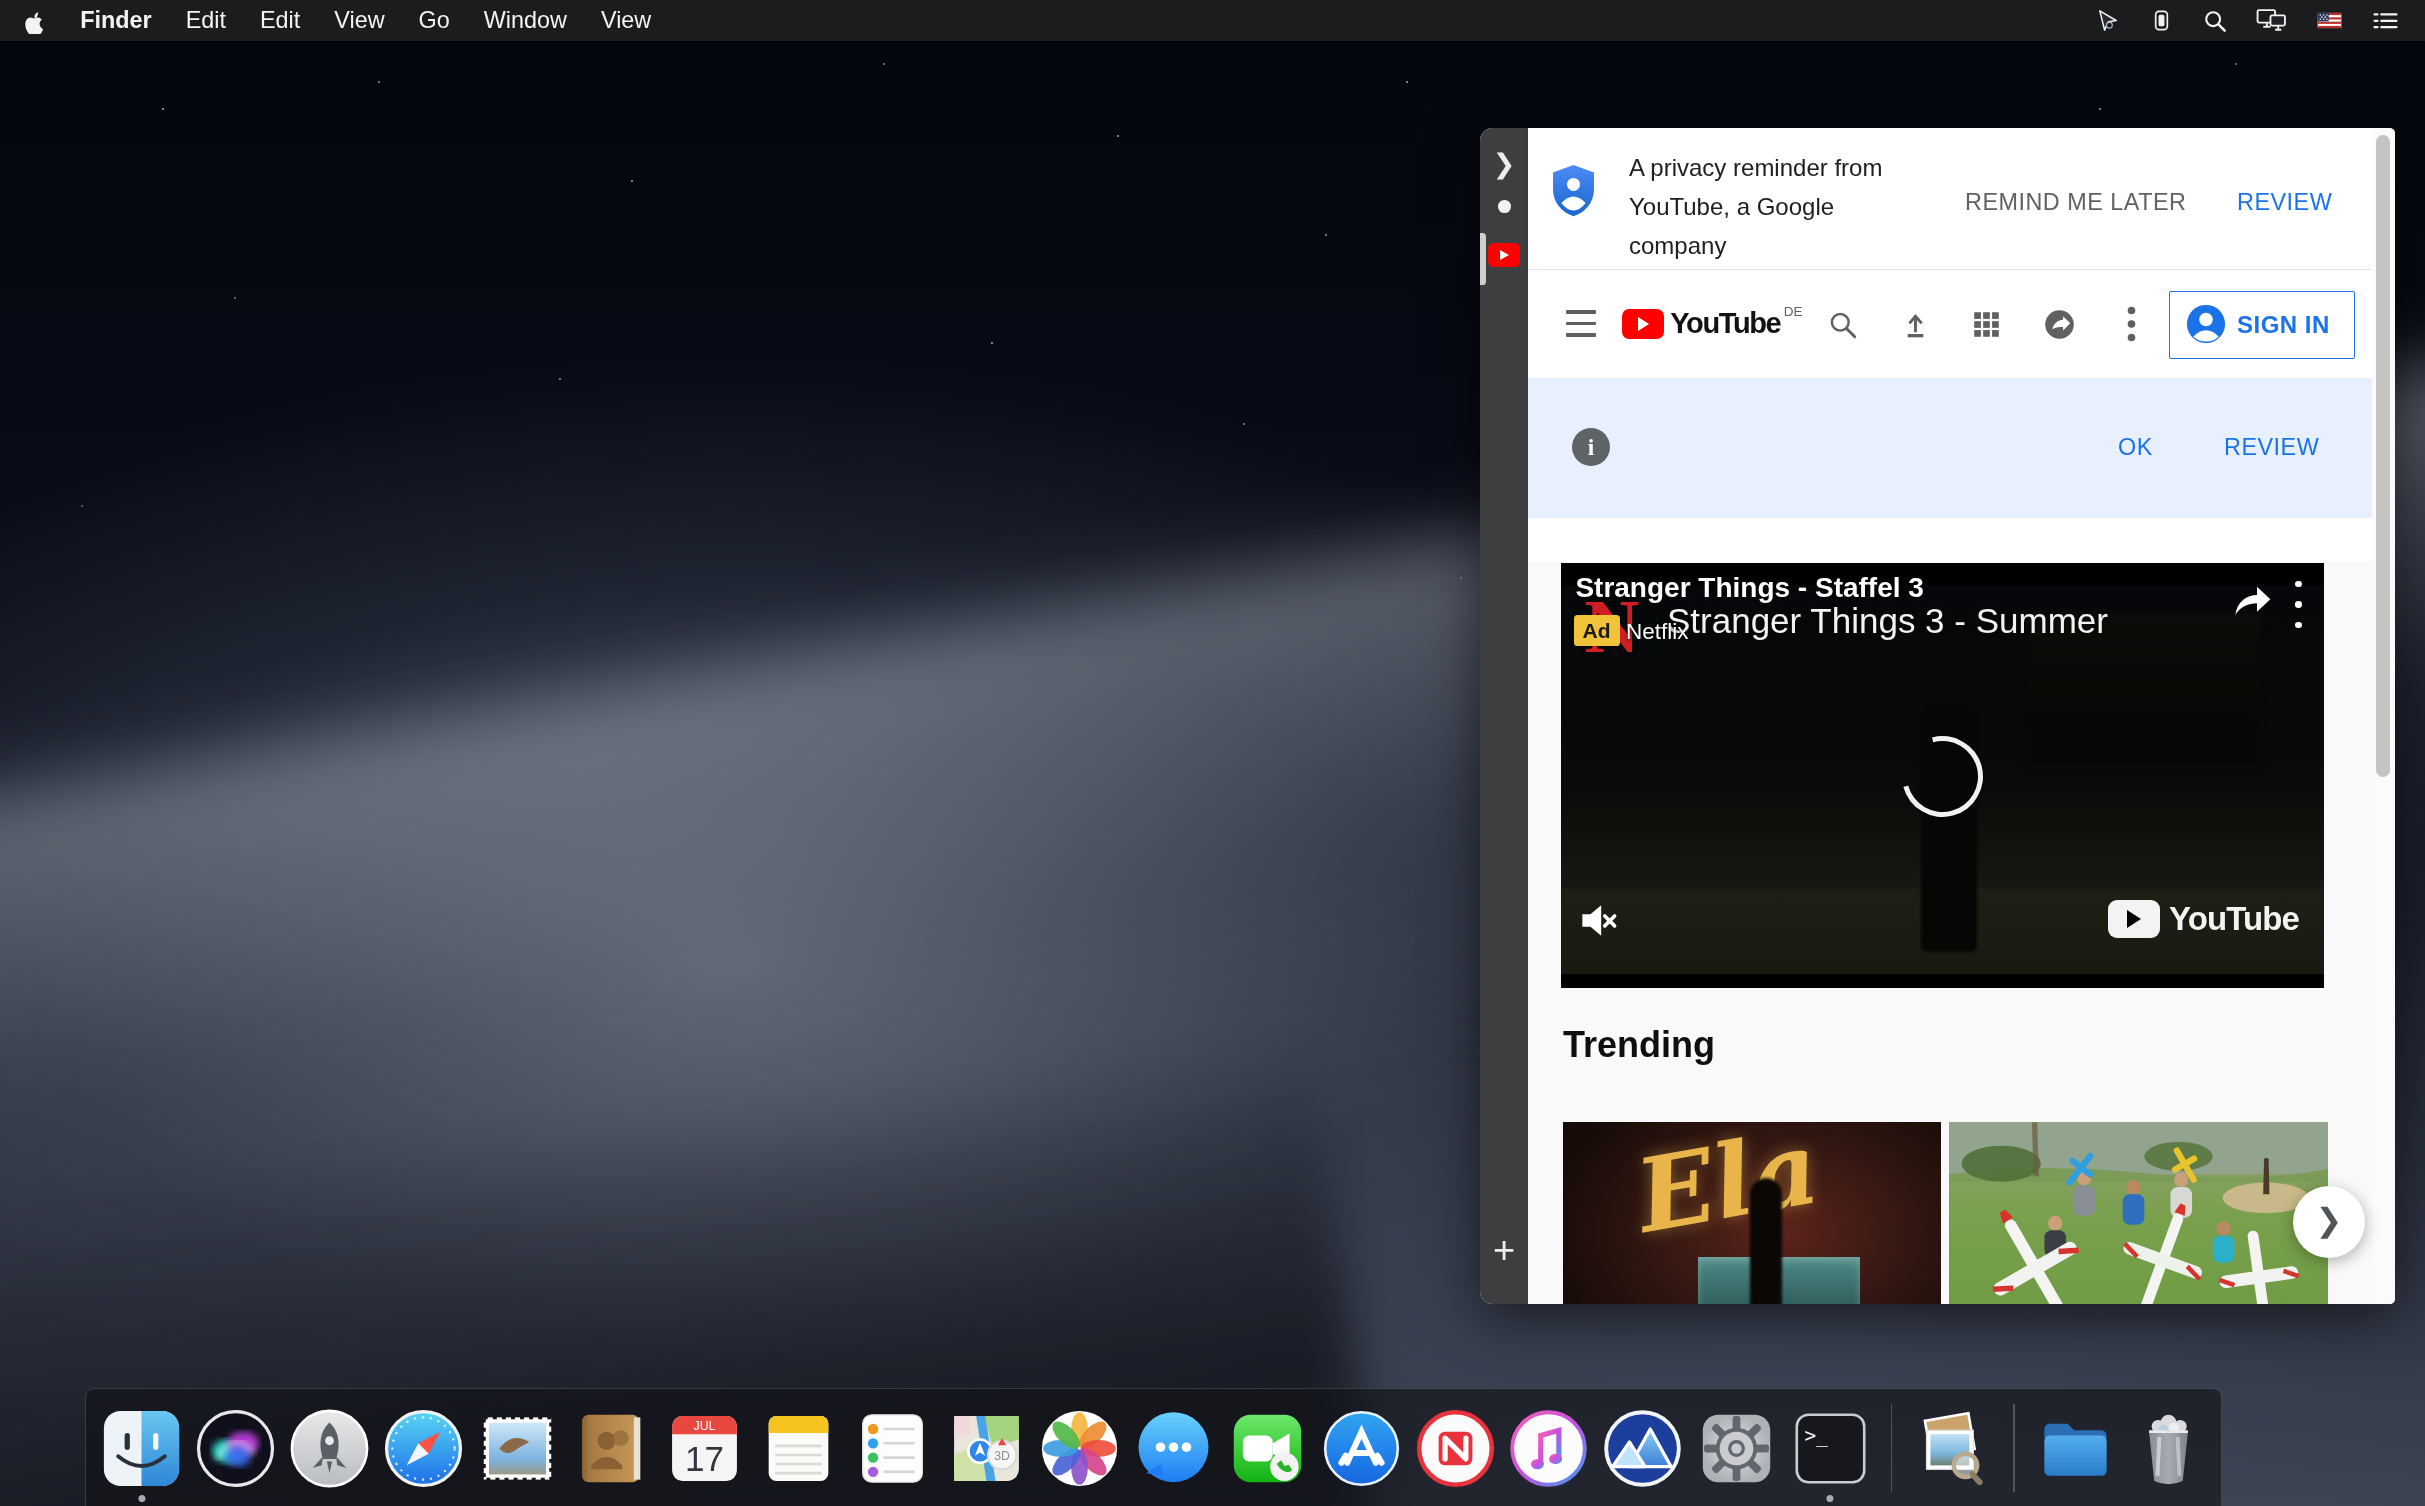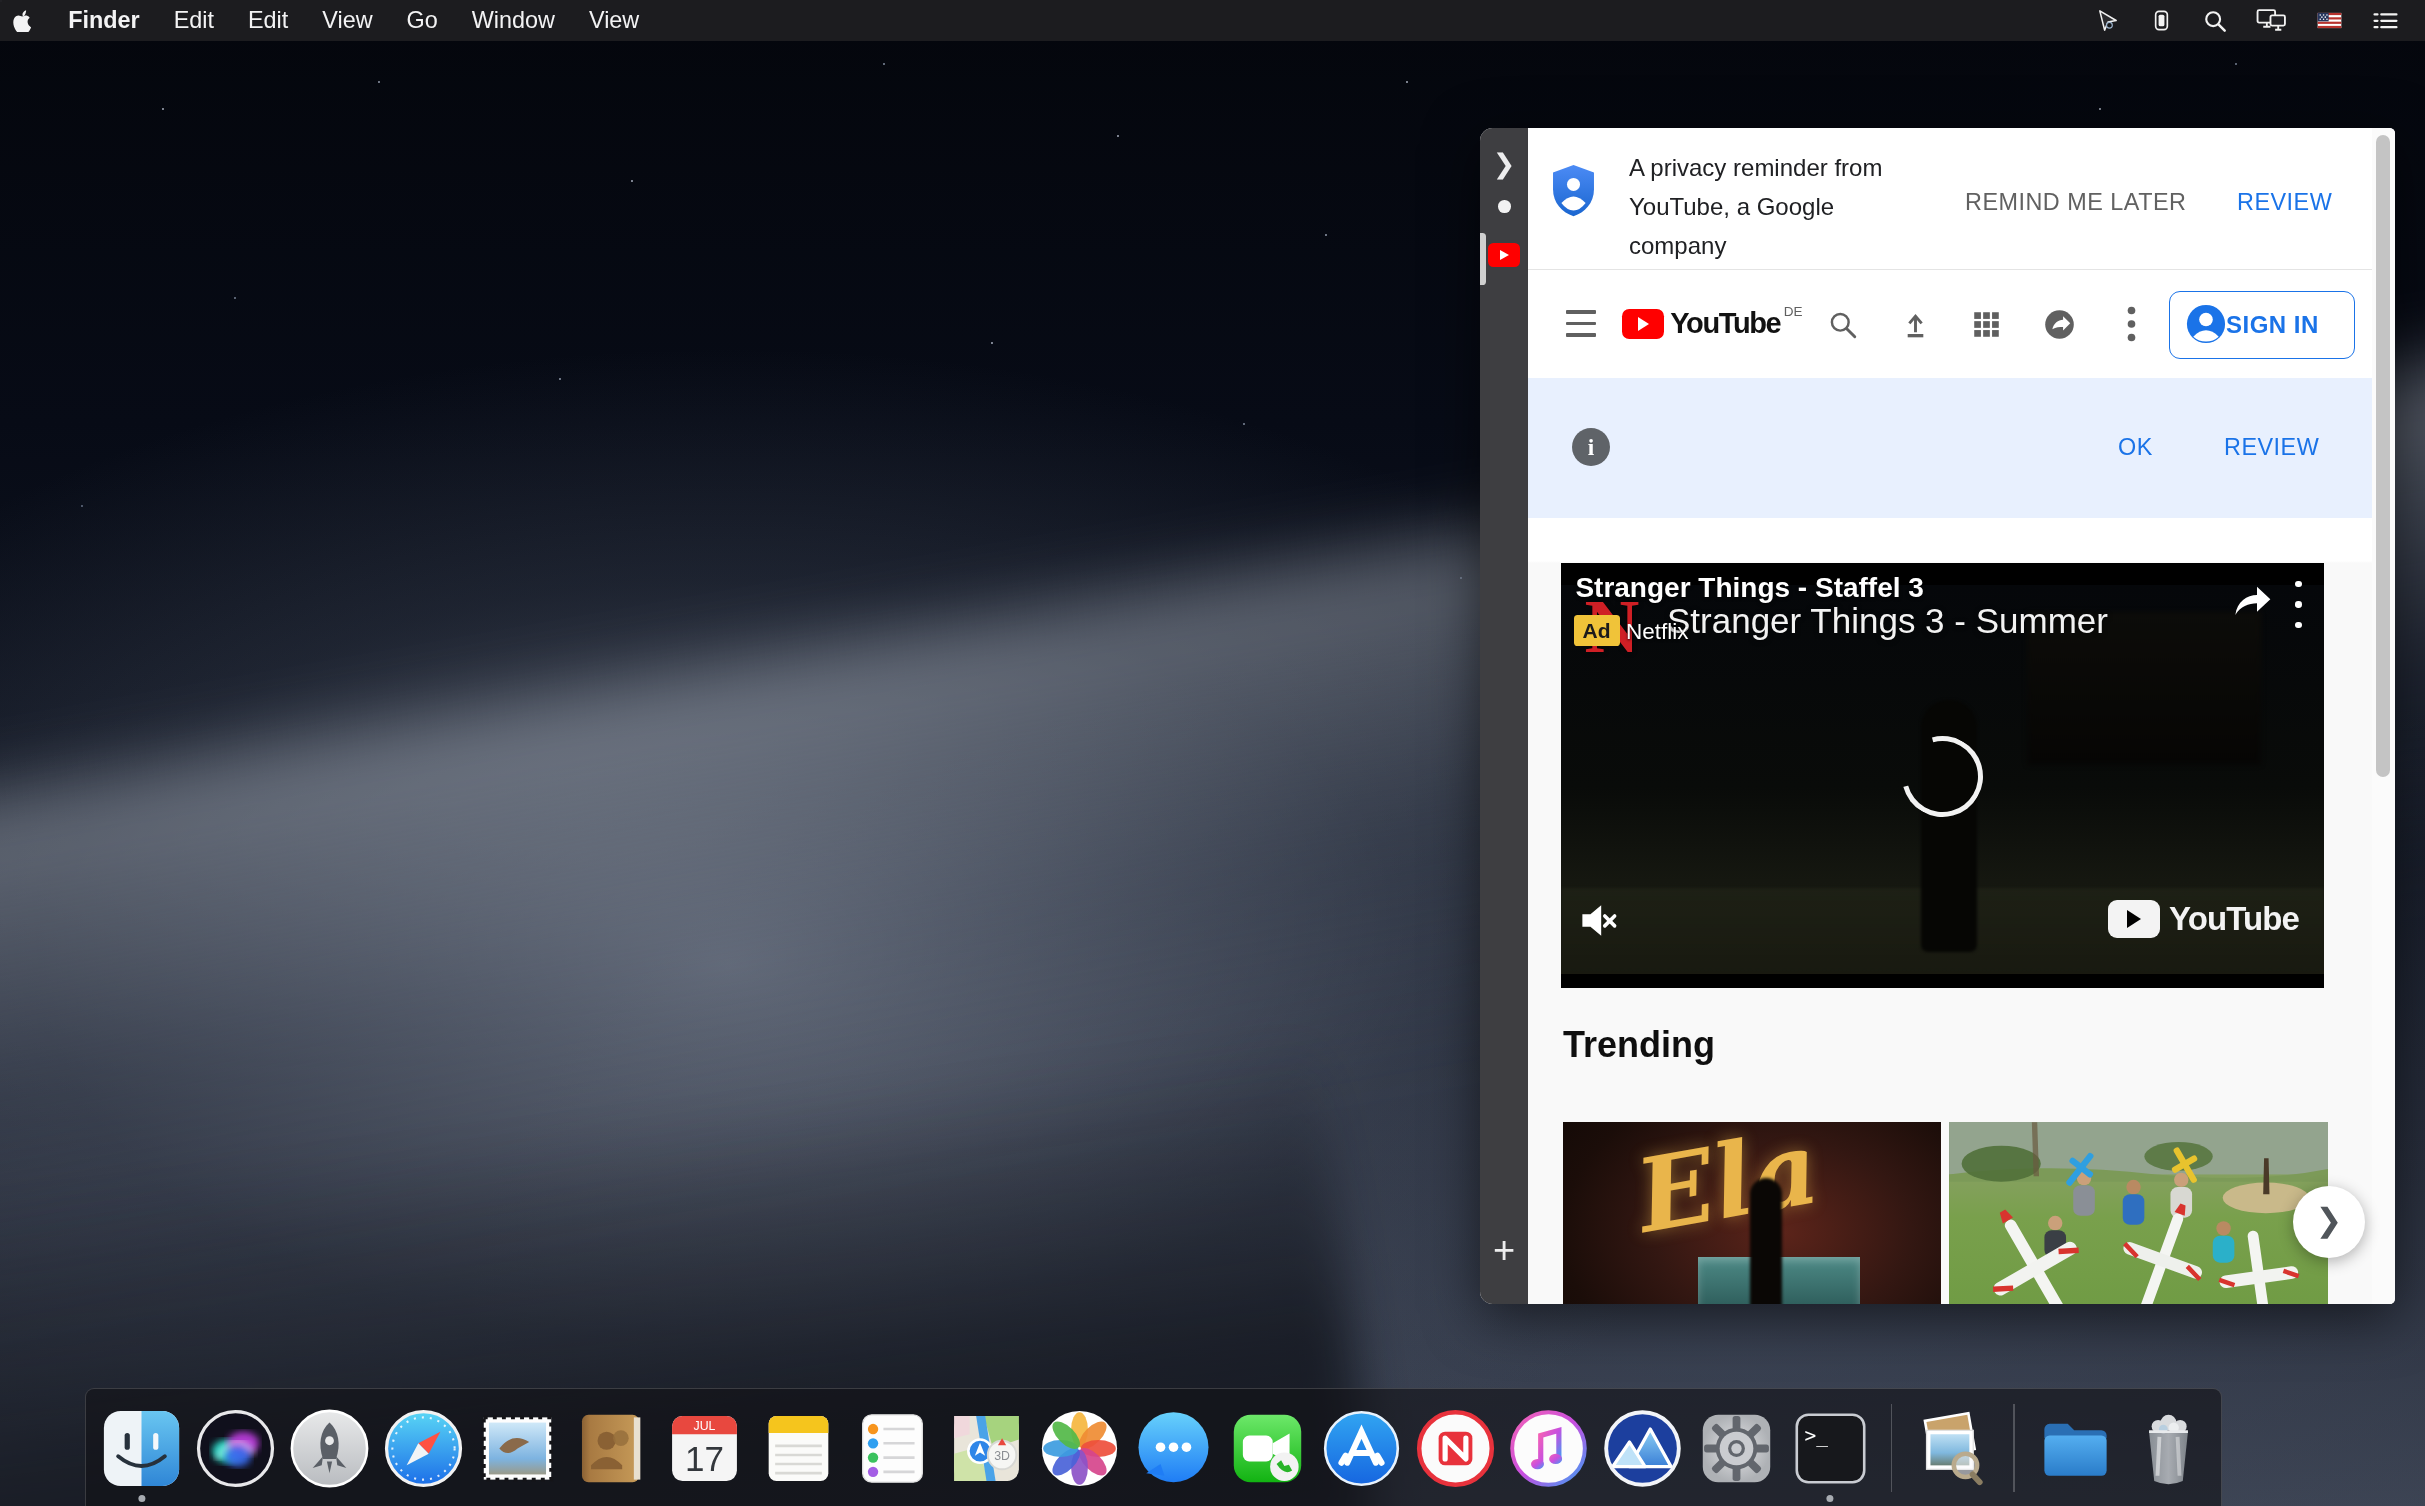--- a/index.html
+++ b/index.html
@@ -26,21 +26,21 @@
     transform:rotate(-7deg);filter:blur(23.4px)}
   .stars{position:absolute;left:0;top:0;width:1.8px;height:1.8px;border-radius:50%;background:#cfd6e4;opacity:.8;
     box-shadow:162px 108px #c6cede,378px 81px #aeb8ca,631px 180px #c6cede,883px 63px #9aa6ba,
       1117px 135px #c6cede,1325px 234px #aeb8ca,234px 297px #8d99ad,559px 378px #aeb8ca,
       991px 342px #c6cede,1406px 81px #c6cede,81px 505px #77839a,1243px 423px #98a4b8,
       2099px 108px #c6cede,2307px 297px #aeb8ca,2235px 63px #8d99ad,1460px 577px #8d99ad}
 
   
   .menubar{position:absolute;left:0;top:0;width:2426px;height:41px;background:rgba(29,29,32,.96);
     display:flex;align-items:center;color:#f3f3f4;font-size:23.4px;z-index:50}
-  .menubar .left{display:flex;align-items:center;padding-left:12px}
+  .menubar .left{display:flex;align-items:flex-end;padding-left:24px}
   .apple{display:flex;align-items:center;margin-right:20px}
   .menu-item{padding:0 17px;cursor:default}
   .menu-item.appname{font-weight:700}
   .menubar .right{margin-left:auto;display:flex;align-items:center;gap:29px;padding-right:27px}
   .status-icon{display:flex;align-items:center}
 
   
   .panel{position:absolute;left:1480px;top:128px;width:915px;height:1176px;z-index:30;
     border-radius:12.6px 5.4px 5.4px 12.6px;overflow:hidden;box-shadow:0 12.6px 54px rgba(0,0,0,.55);background:var(--panel-bg)}
   .strip{position:absolute;left:0;top:0;width:48px;height:100%;background:var(--strip-bg)}
@@ -70,22 +70,22 @@
   
   .sec-header{position:absolute;left:0;top:142px;width:844px;height:108px;background:#fff}
   .hamburger{position:absolute;left:38px;top:40px;width:30px;height:27px;display:flex;flex-direction:column;justify-content:space-between;cursor:pointer}
   .hamburger i{display:block;height:3.6px;background:#606060;border-radius:0.9px}
   .yt-logo{position:absolute;left:94px;top:36px;display:flex;align-items:flex-start;cursor:pointer}
   .yt-play{width:42px;height:30px;background:var(--youtube-red);border-radius:7.2px;display:flex;align-items:center;justify-content:center;margin-top:2.7px}
   .yt-play .tri{width:0;height:0;border-left:11.7px solid #fff;border-top:7.2px solid transparent;border-bottom:7.2px solid transparent}
   .yt-word{font-size:29px;font-weight:700;letter-spacing:-1.4px;color:#121212;margin-left:6.3px;line-height:34px}
   .yt-region{font-size:13.5px;color:#606060;margin-left:3.6px;margin-top:-1.8px}
   .hdr-icon{position:absolute;top:38px;width:32px;height:32px;display:flex;align-items:center;justify-content:center;cursor:pointer}
-  .signin-btn{position:absolute;left:641px;top:21px;width:186px;height:68px;border:1.8px solid var(--accent-blue);border-radius:11px;
-    display:flex;align-items:center;gap:0;padding-left:16px;cursor:pointer;background:#fff}
+  .signin-btn{position:absolute;left:641px;top:21px;width:186px;height:68px;border:1.8px solid var(--accent-blue);border-radius:2px;
+    display:flex;align-items:center;gap:11px;padding-left:16px;cursor:pointer;background:#fff}
   .signin-label{color:var(--accent-blue);font-size:24px;font-weight:700;letter-spacing:0.5px}
 
   
   .sec-terms{position:absolute;left:0;top:250px;width:844px;height:140px;background:var(--terms-bg)}
   .info-ic{position:absolute;left:44px;top:50px;width:38px;height:38px;border-radius:50%;background:#5f6368;
     color:#fff;font-size:23.4px;font-weight:700;display:flex;align-items:center;justify-content:center;font-family:"Liberation Serif",serif}
   .terms-text{position:absolute;left:116px;top:13.5px;font-size:24px;line-height:38px;color:#202124}
   .terms-text span{display:block}
   .ok-btn{position:absolute;left:590px;top:56px;color:var(--accent-blue)}
   .terms-review-btn{position:absolute;left:696px;top:56px;color:var(--accent-blue)}

